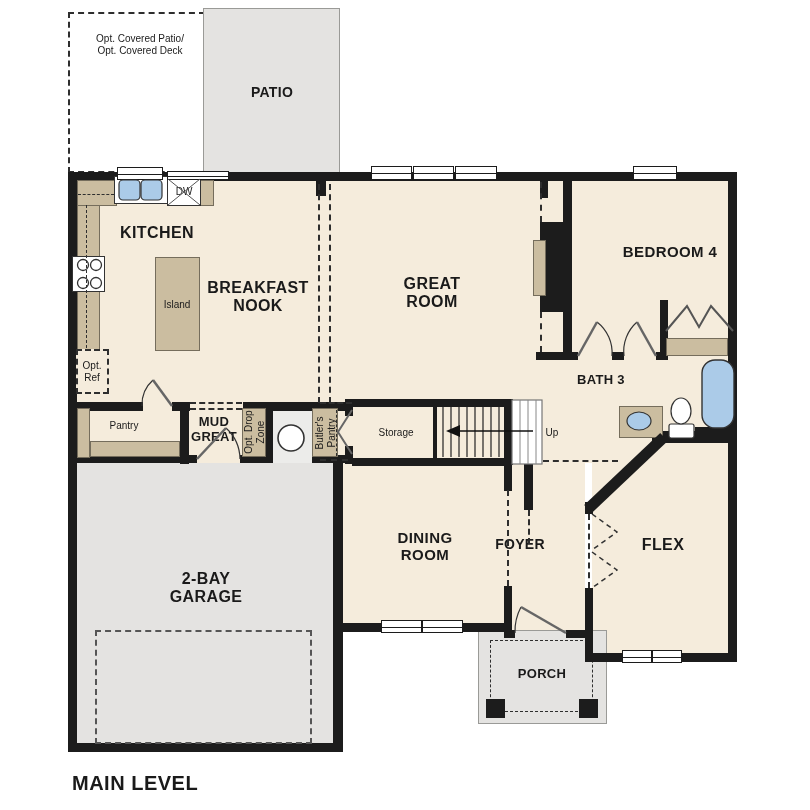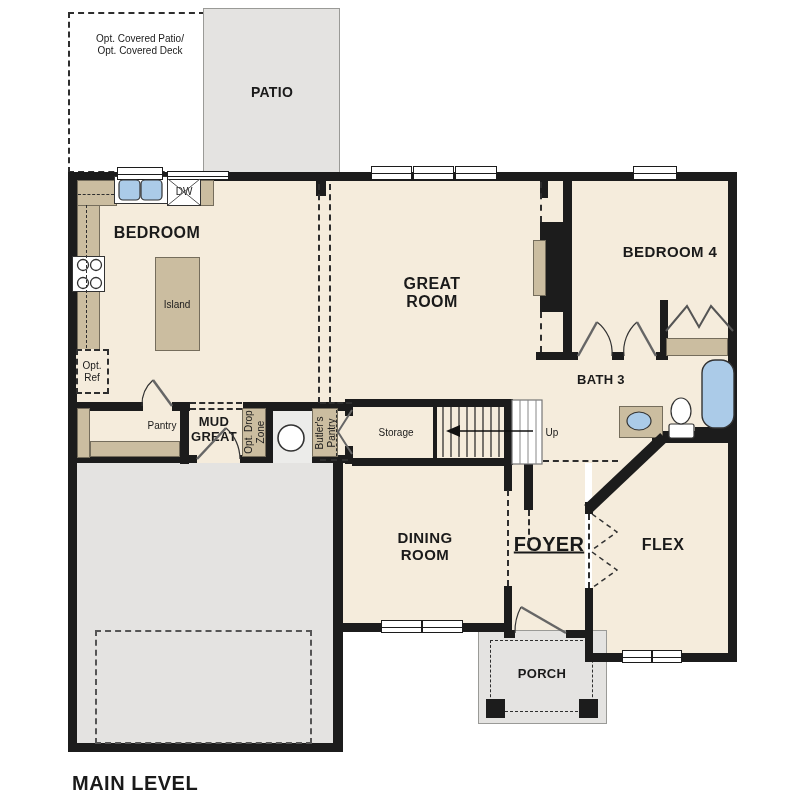--- a/index.html
+++ b/index.html
@@ -101,46 +101,50 @@
   <div class="dash-box" style="left:76px;top:349px;width:33px;height:45px;background:#f5ecdc;"></div>
   <div class="lbl tiny" style="left:92px;top:371px;">Opt.
 Ref</div>
   <div class="tan" style="left:155px;top:257px;width:45px;height:94px;"></div>
   <div class="lbl tiny" style="left:177px;top:305px;">Island</div>
   <div class="dash-v" style="left:86px;top:205px;height:143px;border-left-width:1.5px;"></div>
   <div class="dash-h" style="left:78px;top:194px;width:36px;border-top-width:1.5px;"></div>
 
   <div class="tan" style="left:77px;top:408px;width:13px;height:50px;"></div>
   <div class="tan" style="left:90px;top:441px;width:90px;height:16px;"></div>
-  <div class="lbl sml" style="left:124px;top:426px;margin-left:38px;">Pantry</div>
+  <div class="lbl sml" style="left:124px;top:426px;">Pantry</div>
   <div class="lbl mid" style="left:214px;top:430px;">MUD
 GREAT</div>
   <div class="dash-h" style="left:190px;top:402px;width:52px;"></div>
   <div class="dash-h" style="left:190px;top:408px;width:52px;"></div>
   <div class="tan" style="left:242px;top:408px;width:24px;height:49px;"></div>
   <div class="lbl tiny rot" style="left:254px;top:432px;">Opt. Drop
 Zone</div>
   <div class="lbl tiny" style="left:291px;top:438px;">WH</div>
   <div class="tan" style="left:312px;top:408px;width:26px;height:49px;"></div>
   <div class="lbl tiny rot" style="left:325px;top:433px;">Butler's
 Pantry</div>
   <div class="dash-v" style="left:336px;top:410px;height:46px;border-left-width:1.5px;"></div>
 
   <div class="lbl sml" style="left:396px;top:433px;">Storage</div>
   <div class="lbl sml" style="left:552px;top:433px;">Up</div>
 
-  <div class="lbl big" style="left:157px;top:233px;">BEDROOM</div>
+  <div class="lbl big" style="left:157px;top:233px;">KITCHEN</div>
+  <div class="lbl big" style="left:258px;top:297px;">BREAKFAST
+NOOK</div>
   <div class="lbl big" style="left:432px;top:293px;">GREAT
 ROOM</div>
   <div class="lbl big" style="left:655px;top:252px;font-size:15px;margin-left:15px;">BEDROOM 4</div>
   <div class="lbl mid" style="left:601px;top:380px;">BATH 3</div>
   <div class="lbl big" style="left:425px;top:546px;font-size:15px;">DINING
 ROOM</div>
-  <div class="lbl mid" style="left:549px;top:544px;font-size:20px;text-decoration:underline;">FOYER</div>
+  <div class="lbl mid" style="left:520px;top:544px;font-size:14px;">FOYER</div>
   <div class="lbl big" style="left:663px;top:545px;">FLEX</div>
+  <div class="lbl big" style="left:206px;top:588px;">2-BAY
+GARAGE</div>
 
   <div class="dash-v" style="left:318px;top:184px;height:219px;"></div>
   <div class="dash-v" style="left:329px;top:184px;height:219px;"></div>
   <div class="dash-v" style="left:540px;top:182px;height:40px;"></div>
   <div class="dash-v" style="left:540px;top:312px;height:40px;"></div>
   <div class="dash-h" style="left:320px;top:402px;width:32px;"></div>
   <div class="dash-h" style="left:320px;top:459px;width:28px;"></div>
   <div class="dash-h" style="left:543px;top:460px;width:75px;"></div>
   <div class="dash-v" style="left:507px;top:490px;height:96px;"></div>
   <div class="dash-v" style="left:528px;top:510px;height:34px;"></div>

